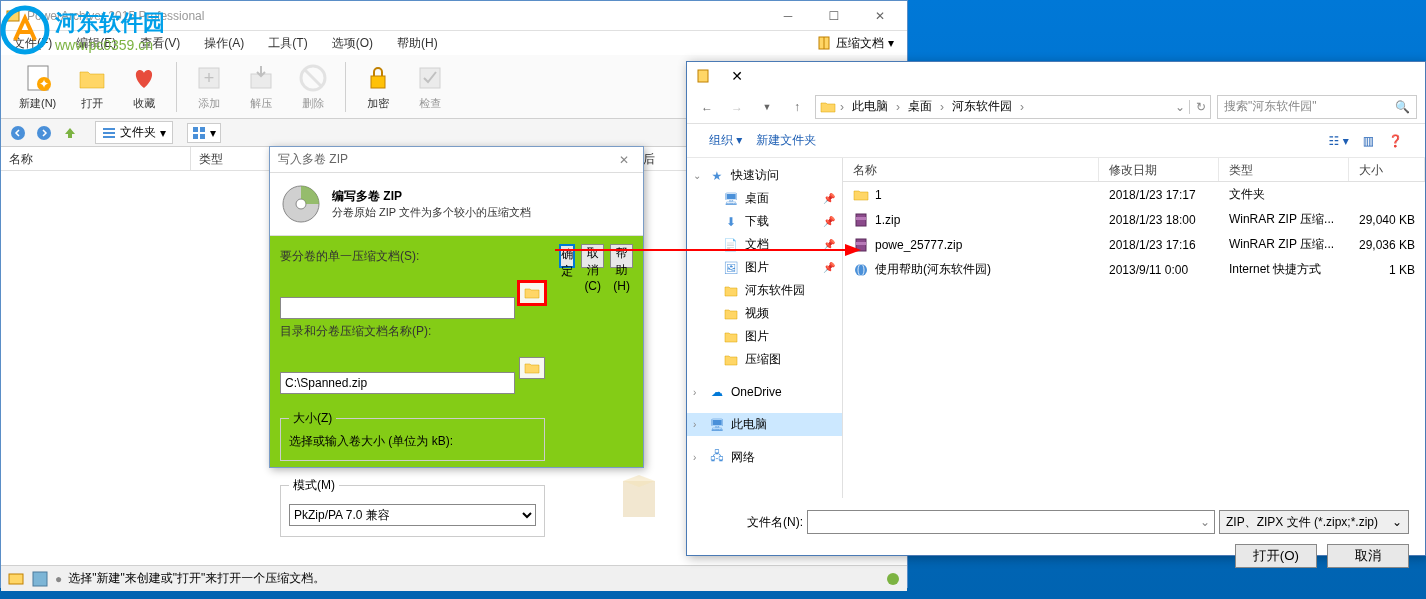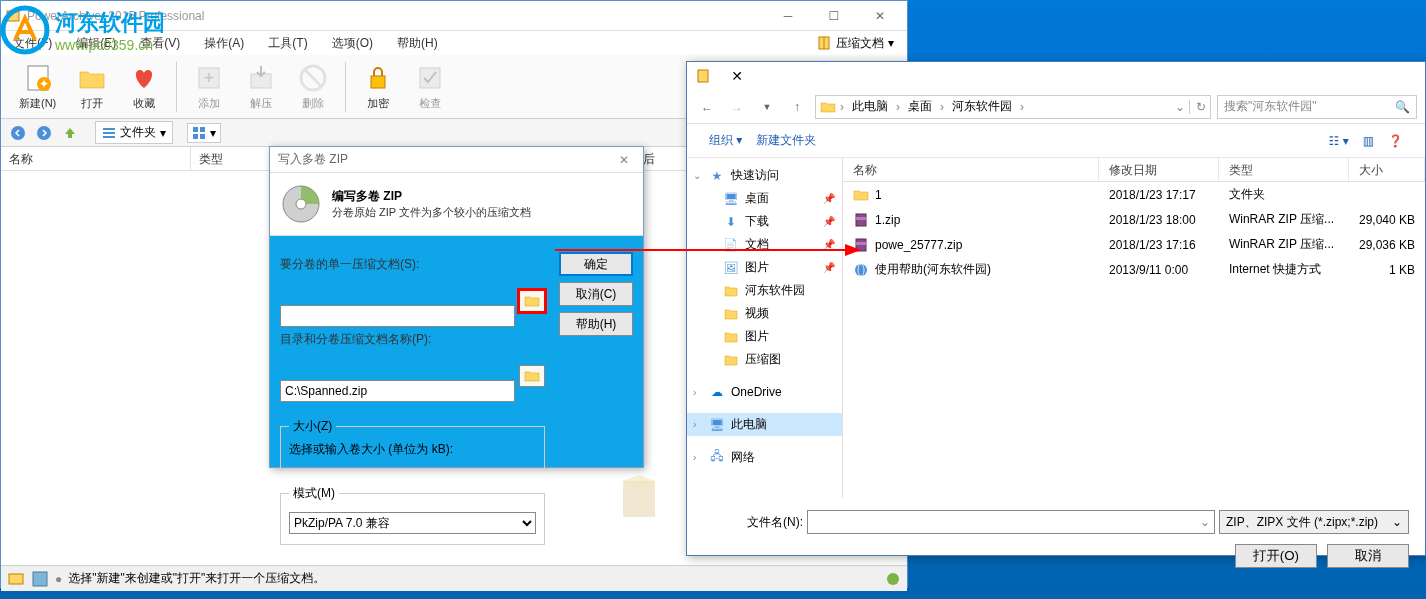--- a/index.html
+++ b/index.html
@@ -32,31 +32,31 @@
 .list-header .col { padding: 4px 8px; border-right: 1px solid #e0e0e0; color: #333; }
 .list-body { flex: 1; background: #fff; position: relative; }
 
 .statusbar { height: 26px; background: #f0f0f0; border-top: 1px solid #d0d0d0; display: flex; align-items: center; padding: 0 6px; gap: 6px; }
 .status-icon { width: 18px; height: 18px; }
 
 
 .watermark { position: absolute; left: 0; top: 0; width: 200px; height: 60px; pointer-events: none; z-index: 50; }
 
 
-.dialog-zip { position: absolute; left: 269px; top: 146px; width: 375px; height: 322px; background: #0ea5e9; border: 1px solid #7a9cc6; box-shadow: 2px 2px 8px rgba(0,0,0,0.3); z-index: 100; }
+.dialog-zip { position: absolute; left: 269px; top: 146px; width: 375px; height: 322px; background: #84cc16; border: 1px solid #7a9cc6; box-shadow: 2px 2px 8px rgba(0,0,0,0.3); z-index: 100; }
 .dialog-zip .dlg-title { height: 26px; background: #fff; display: flex; align-items: center; padding: 0 8px; border-bottom: 1px solid #ddd; }
 .dialog-zip .dlg-title .t { flex: 1; color: #666; }
 .dialog-zip .dlg-title .x { color: #888; padding: 2px 6px; }
 .dialog-zip .dlg-header { display: flex; align-items: center; padding: 10px; gap: 10px; background: #fff; border-bottom: 1px solid #ddd; }
 .dialog-zip .dlg-header .cd-icon { width: 42px; height: 42px; }
 .dialog-zip .dlg-header .txt .h1 { font-weight: bold; font-size: 12px; }
 .dialog-zip .dlg-header .txt .h2 { font-size: 11px; color: #333; }
-.dialog-zip .dlg-body { padding: 16px 10px; display: flex; gap: 14px; }
+.dialog-zip .dlg-body { padding: 8px 10px; display: flex; gap: 14px; }
 .dialog-zip .dlg-left { flex: 1; }
-.dialog-zip .dlg-right { width: 74px; display: flex; flex-direction: column; gap: 6px; }
+.dialog-zip .dlg-right { width: 74px; display: flex; flex-direction: row; gap: 6px; }
 .dialog-zip .dlg-right button { height: 24px; border: 1px solid #888; background: #e8e8e8; font-size: 12px; }
 .dialog-zip .dlg-right button.primary { border: 2px solid #0078d7; }
 .dialog-zip .field-label { font-size: 12px; color: #333; margin-top: 4px; }
 .dialog-zip .field-row { display: flex; gap: 4px; margin-top: 2px; align-items: center; }
 .dialog-zip input[type=text] { flex: 1; height: 22px; border: 1px solid #888; padding: 0 4px; background: #fff; font-size: 12px; margin-top: 30px; }
 .dialog-zip .browse-btn { width: 26px; height: 22px; border: 1px solid #888; background: #f8f8f0; display: flex; align-items: center; justify-content: center; }
 .dialog-zip .browse-btn.highlight { outline: 3px solid #ff0000; outline-offset: -1px; }
 .dialog-zip fieldset { border: 1px solid #ccc; padding: 6px 8px 10px; margin-top: 16px; }
 .dialog-zip fieldset legend { padding: 0 4px; font-size: 12px; }
 .dialog-zip select { width: 100%; height: 22px; border: 1px solid #888; background: #fff; font-size: 12px; margin-top: 4px; }

